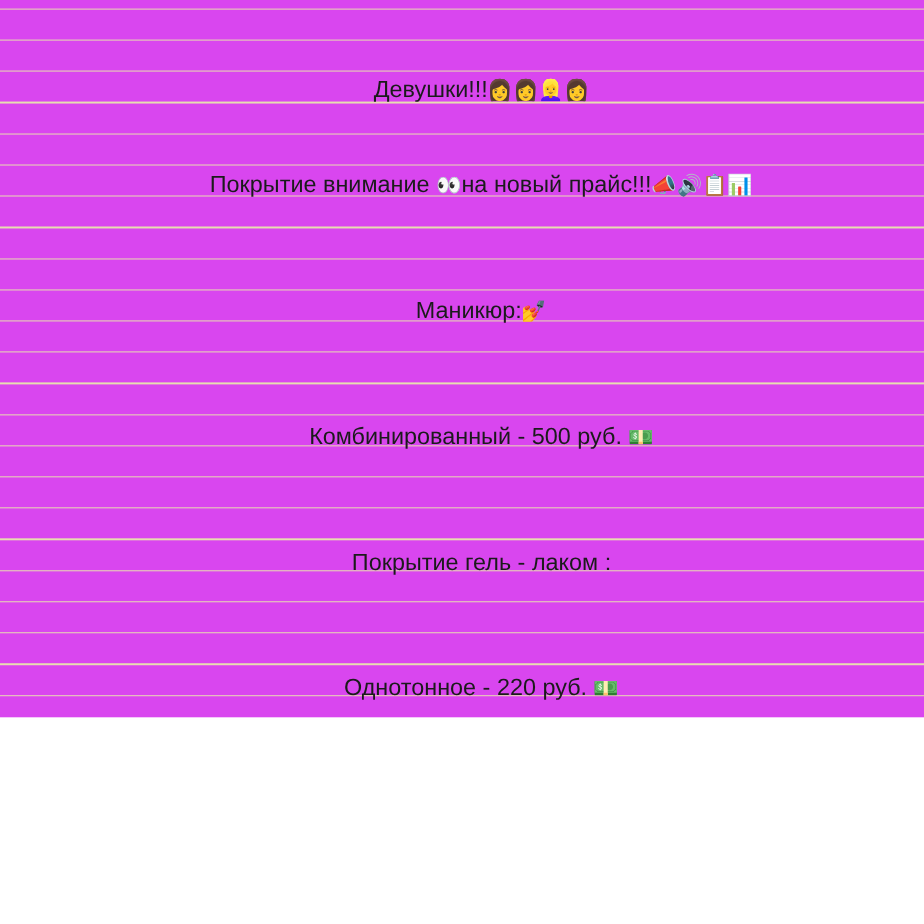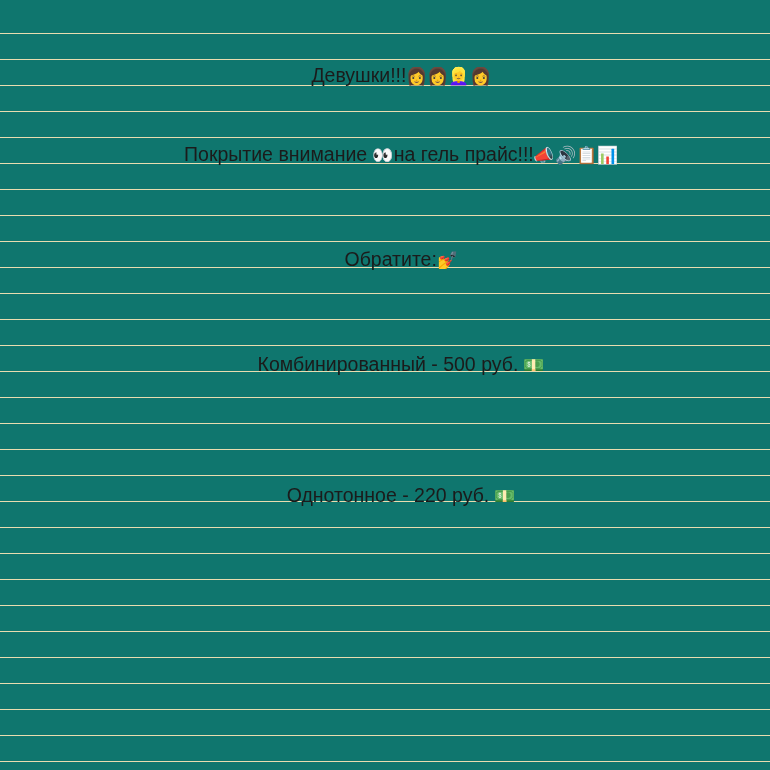--- a/index.html
+++ b/index.html
@@ -6,23 +6,23 @@
     margin: 0;
     padding: 0;
     background: #ffffff;
   }
   body {
     font-family: "Liberation Sans", sans-serif;
   }
   .note {
     position: relative;
     width: 770px;
-    height: 770px;
+    height: 598px;
     box-sizing: border-box;
-    background-color: #0f766e;
+    background-color: #d946ef;
     overflow: hidden;
   }
   
   .rules {
     position: absolute;
     inset: 0;
     background-image: repeating-linear-gradient(
       to bottom,
       transparent 0px,
       transparent 25px,
@@ -60,37 +60,40 @@
 <div class="note">
   <div class="rules"></div>
 
   <div class="content">
 
     <div class="line">
       <span>Девушки!!!</span><span class="emoji">👩👩👱‍♀️👩</span>
     </div>
 
     <div class="line">
-      <span>Покрытие внимание </span><span class="emoji">👀</span><span>на гель прайс!!!</span><span class="emoji">📣🔊📋📊</span>
+      <span>Покрытие внимание </span><span class="emoji">👀</span><span>на новый прайс!!!</span><span class="emoji">📣🔊📋📊</span>
     </div>
 
     <div class="spacer"></div>
 
     <div class="line">
-      <span>Обратите:</span><span class="emoji">💅</span>
+      <span>Маникюр:</span><span class="emoji">💅</span>
     </div>
 
     <div class="spacer"></div>
 
     <div class="line">
       <span>Комбинированный - 500 руб.</span> <span class="emoji">💵</span>
     </div>
 
     <div class="spacer"></div>
 
+    <div class="line">
+      <span>Покрытие гель - лаком :</span>
+    </div>
 
     <div class="spacer"></div>
 
     <div class="line">
       <span>Однотонное - 220 руб.</span> <span class="emoji">💵</span>
     </div>
 
   </div>
 </div>
 

